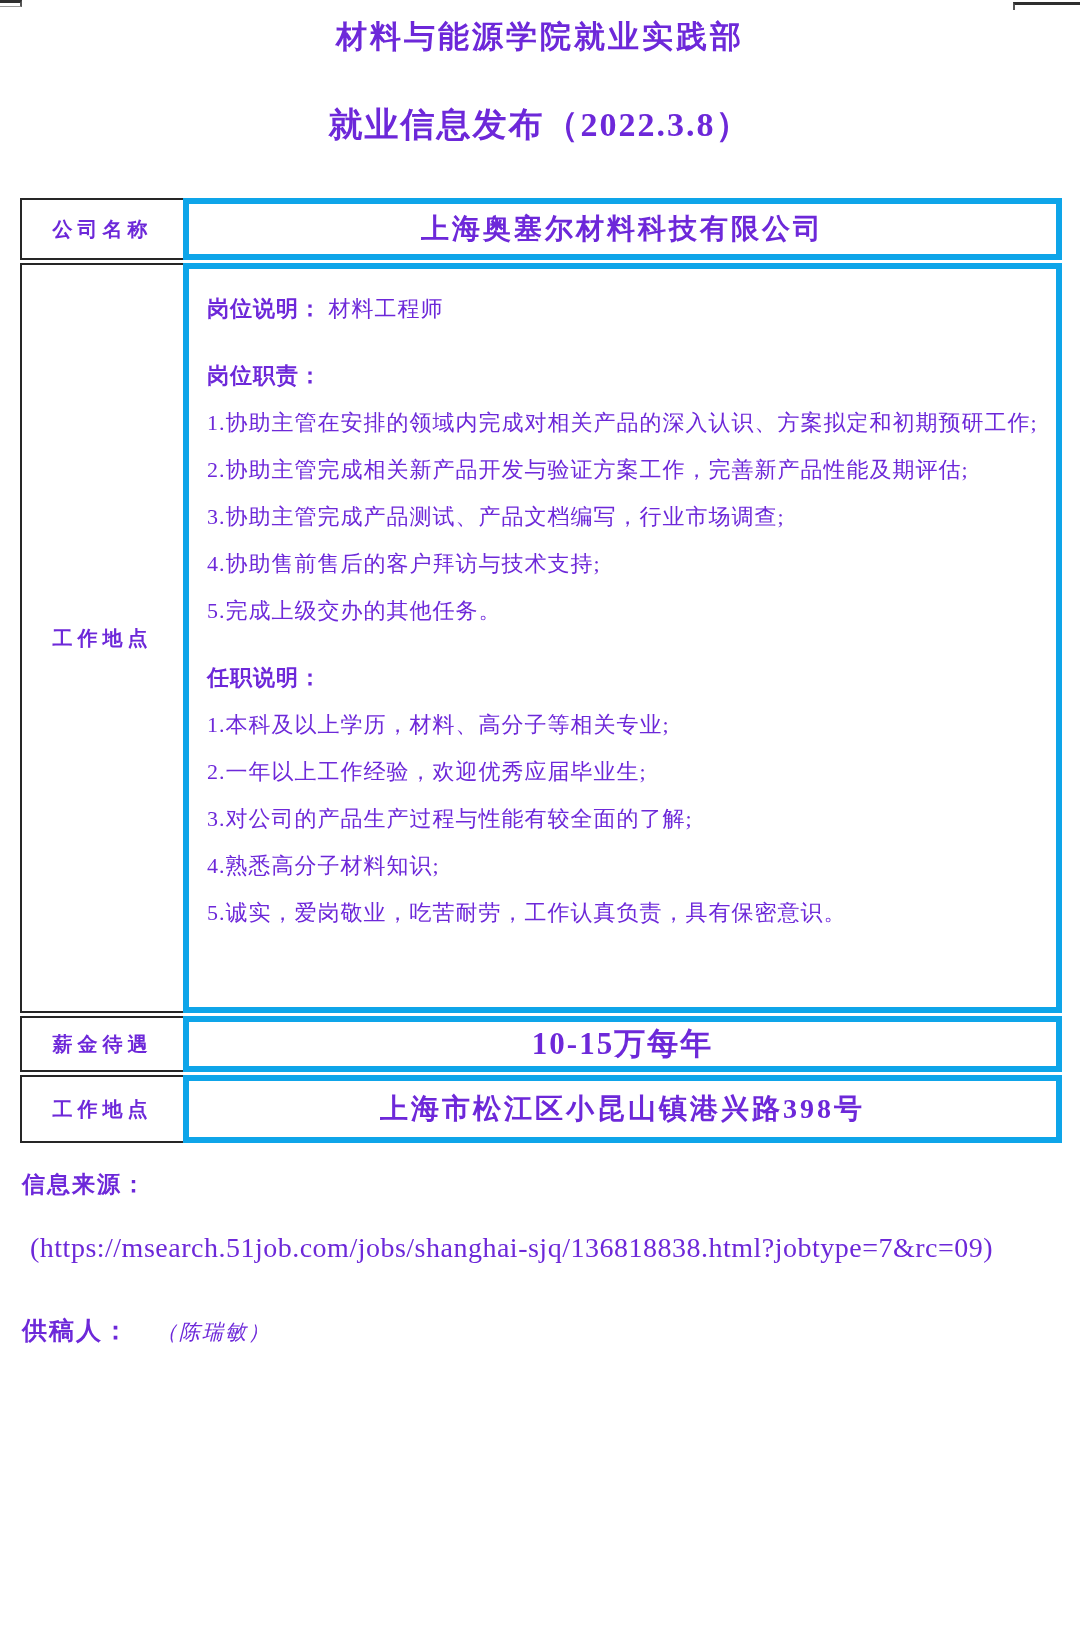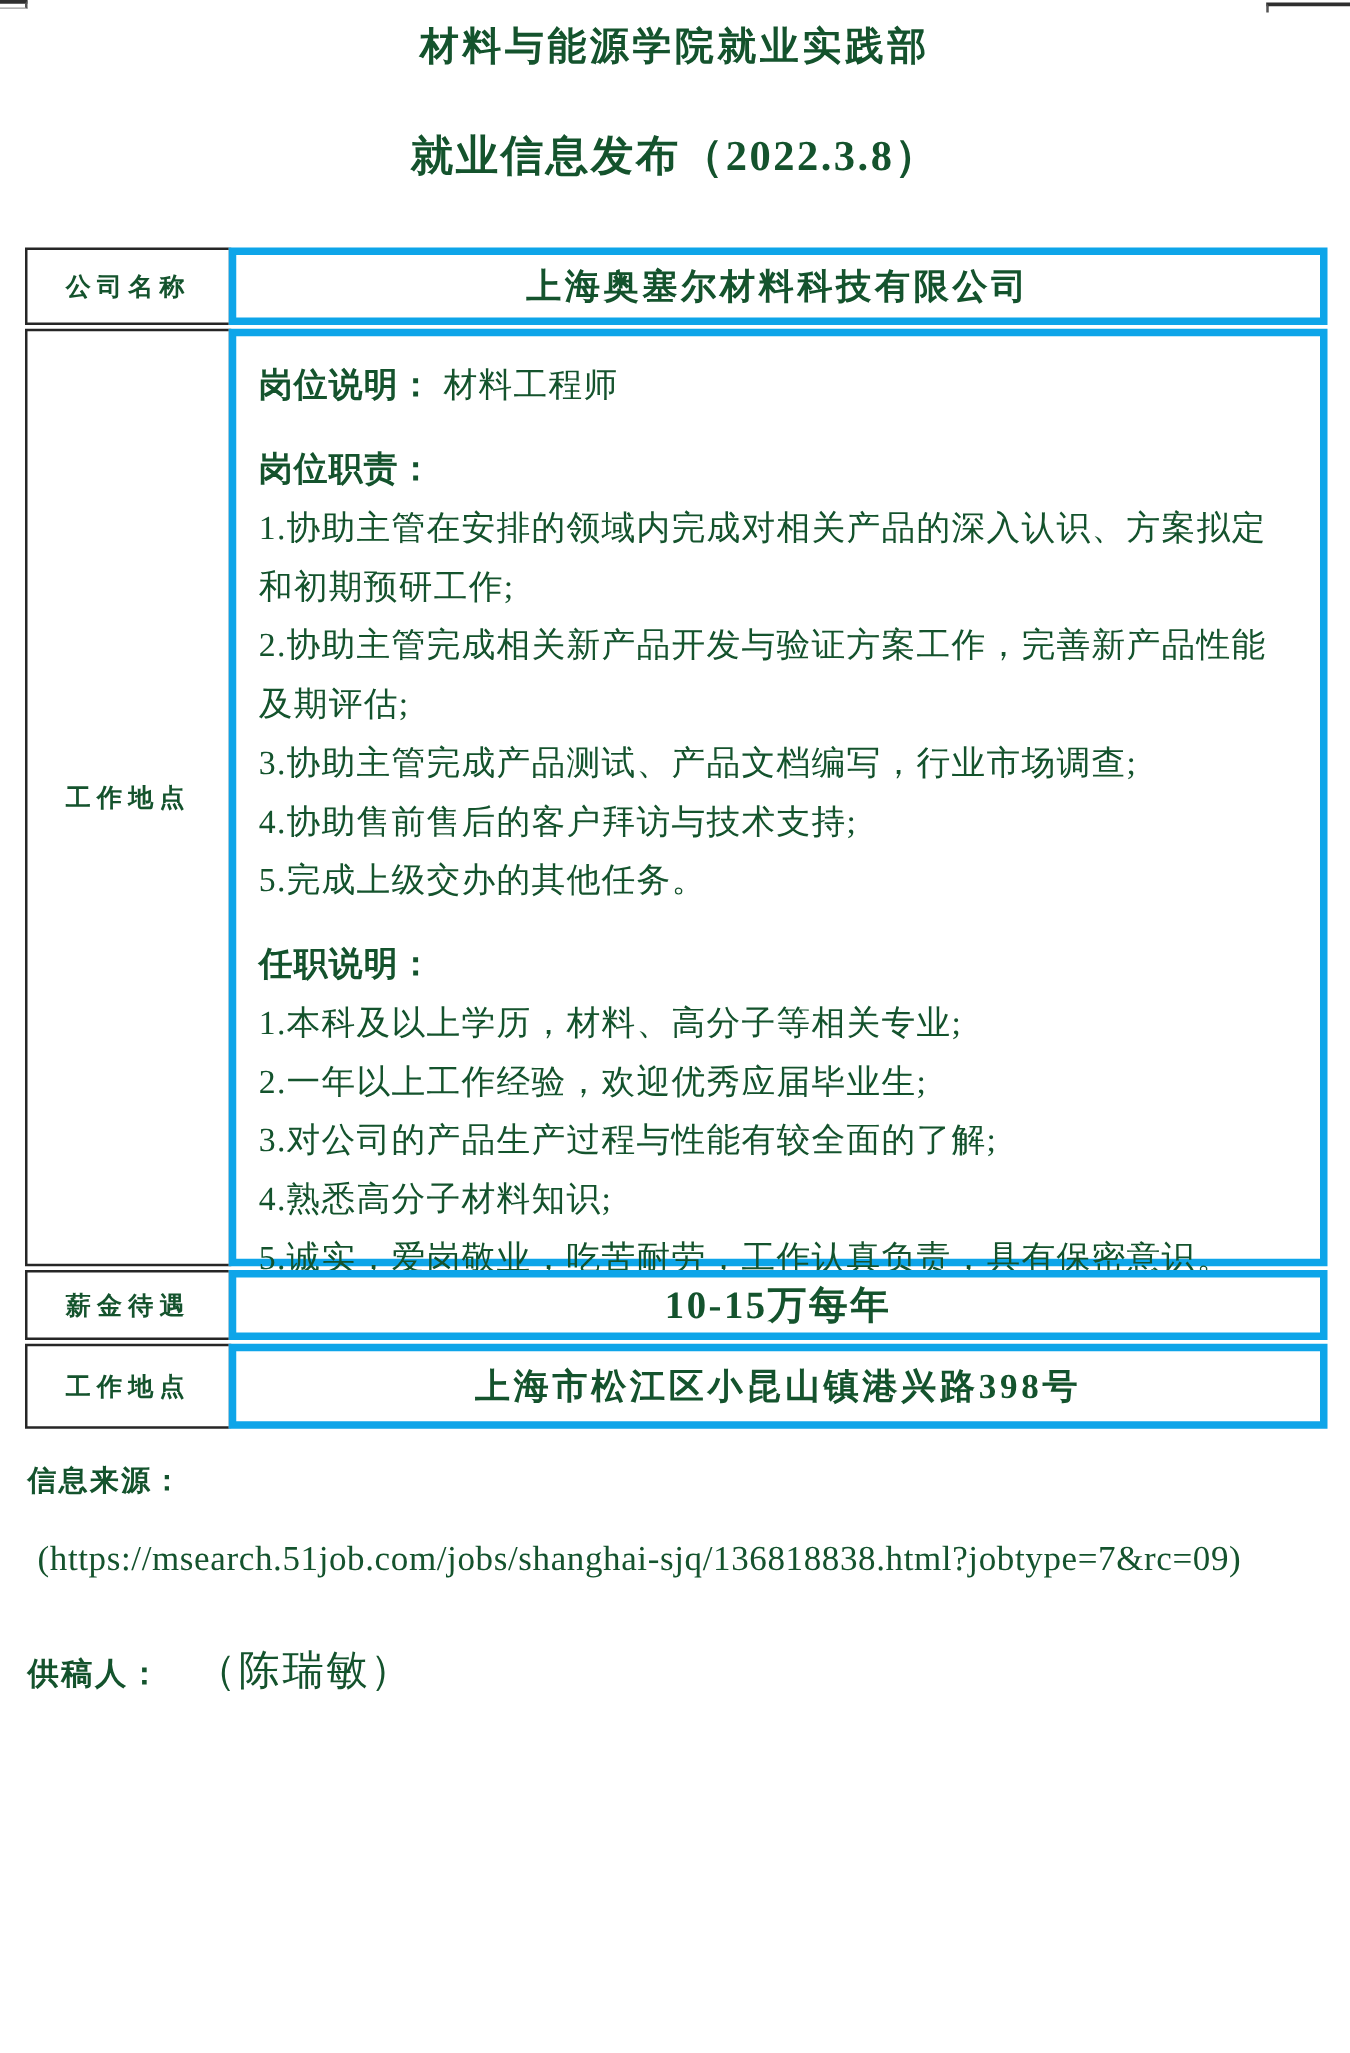--- a/index.html
+++ b/index.html
@@ -2,21 +2,21 @@
 <html><head>
 <meta charset="utf-8">
 <style>
   * { box-sizing: border-box; }
   html, body { margin: 0; padding: 0; background: #ffffff; }
   .page {
     position: relative;
     width: 1080px;
     height: 1642px;
     background: #ffffff;
-    color: #14532d;
+    color: #6d28d9;
     font-family: "Liberation Serif", "DejaVu Serif", serif;
     overflow: hidden;
   }
   
   .artifact-left {
     position: absolute; top: 0; left: 0;
     width: 22px; height: 7px;
     border-top: 3px solid #2f2f2f;
     border-right: 2px solid #555;
     border-bottom: 1px solid #9a9a9a;
@@ -65,30 +65,30 @@
     font-weight: bold;
     font-size: 28px;
     letter-spacing: 3px;
   }
   .row-company  { height: 62px; }
   .row-desc     { height: 750px; }
   .row-salary   { height: 56px; }
   .row-salary .center-val { font-size: 31px; letter-spacing: 2px; }
   .row-location { height: 68px; }
 
-  .desc-content { padding: 16px 16px 0 18px; font-size: 27px; }
+  .desc-content { padding: 16px 16px 0 18px; font-size: 22px; }
   .desc-content p { margin: 0; line-height: 47px; letter-spacing: 1px; }
   .desc-content .bold { font-weight: bold; }
   .gap-top { margin-top: 20px !important; }
 
   .footer { margin: 26px 0 0 22px; }
   .source-label { margin: 0; font-size: 23px; font-weight: bold; letter-spacing: 2px; }
   .source-url { margin: 32px 0 0 8px; font-size: 28px; letter-spacing: 0.5px; }
   .contributor { margin: 50px 0 0; font-size: 25px; font-weight: bold; letter-spacing: 2px; }
-  .contrib-name { font-size: 33px; margin-left: 26px; font-weight: normal; }
+  .contrib-name { font-size: 21px; margin-left: 26px; font-weight: normal; font-style: italic; }
 </style>
 </head>
 <body>
 
 <div class="page">
 
   <div class="artifact-left"></div>
   <div class="artifact-right"></div>
 
   <h1 class="title1">材料与能源学院就业实践部</h1>

